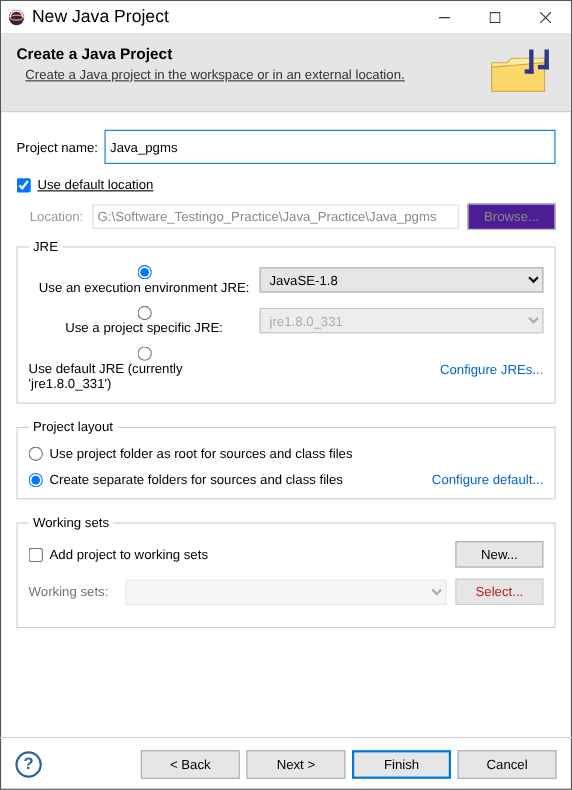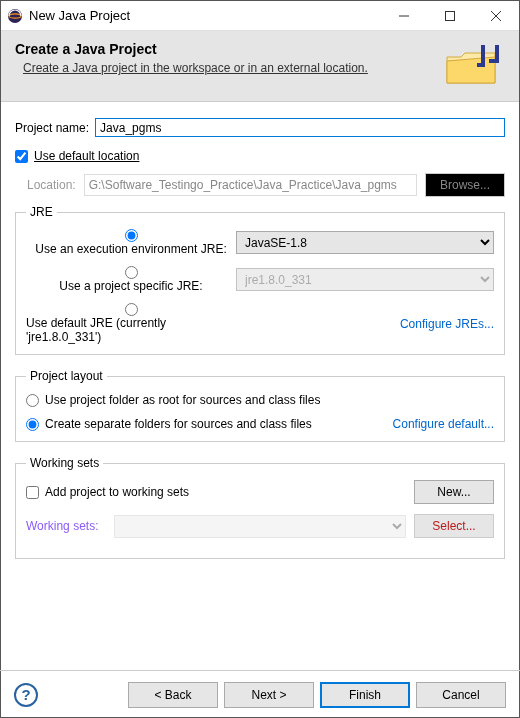--- a/index.html
+++ b/index.html
@@ -14,21 +14,21 @@
 }
 .titlebar {
   height: 30px;
   background: #fff;
   display: flex;
   align-items: center;
   padding-left: 6px;
   border-bottom: 1px solid #e0e0e0;
 }
 .titlebar .eclipse-icon { width: 16px; height: 16px; margin-right: 6px; }
-.titlebar .title { flex: 1; font-size: 13px; color: #000; }
+.titlebar .title { flex: 1; font-size: 16px; color: #000; }
 .titlebar .winbtn { width: 46px; height: 30px; display: flex; align-items: center; justify-content: center; }
 .titlebar .winbtn svg { display: block; }
 
 .banner {
   background: #e5e5e5;
   padding: 10px 14px 12px 14px;
   display: flex;
   align-items: flex-start;
   border-bottom: 1px solid #ccc;
 }
@@ -38,21 +38,21 @@
 .banner-icon { width: 64px; height: 48px; }
 
 .content {
   padding: 16px 14px 10px 14px;
 }
 
 .field-row { display: flex; align-items: center; margin-bottom: 12px; }
 .field-row label { margin-right: 6px; }
 .field-row input[type=text] {
   flex: 1;
-  height: 19px;
+  height: 31px;
   padding: 2px 4px;
   border: 1px solid #0078d7;
   font-family: inherit;
   font-size: 12px;
 }
 
 .check-row { display: flex; align-items: center; margin: 6px 0 10px 0; text-decoration: underline; }
 .check-row input { margin-right: 6px; }
 
 .loc-row { display: flex; align-items: center; margin-bottom: 8px; padding-left: 12px; }
@@ -64,21 +64,21 @@
   border: 1px solid #ddd;
   background: #fff;
   color: #888;
   font-family: inherit;
   font-size: 12px;
 }
 .loc-row button {
   width: 80px;
   height: 24px;
   margin-left: 8px;
-  background: #000000;
+  background: #4c1d95;
   border: 1px solid #ccc;
   color: #888;
   font-family: inherit;
   font-size: 12px;
 }
 
 fieldset {
   border: 1px solid #ccc;
   border-radius: 0;
   padding: 10px 10px 10px 10px;
@@ -146,21 +146,21 @@
   margin-left: 6px;
   background: #e6e6e6;
   border: 1px solid #aaa;
   font-family: inherit;
   font-size: 12px;
 }
 .bottom-bar button.primary {
   border: 2px solid #0078d7;
   background: #e6e6e6;
 }
-.disabled-label { color: #8b5cf6; }
+.disabled-label { color: #737373; }
 </style>
 </head>
 <body>
 
 <div class="titlebar">
   <span class="eclipse-icon">
     <svg viewBox="0 0 16 16" width="16" height="16">
       <circle cx="8" cy="8" r="7" fill="#2c2255"></circle>
       <ellipse cx="8" cy="8" rx="6" ry="2.2" fill="none" stroke="#f7941e" stroke-width="1.2"></ellipse>
       <path d="M2 8 A6 6 0 0 1 14 8" fill="none" stroke="#fff" stroke-width="1.2"></path>

